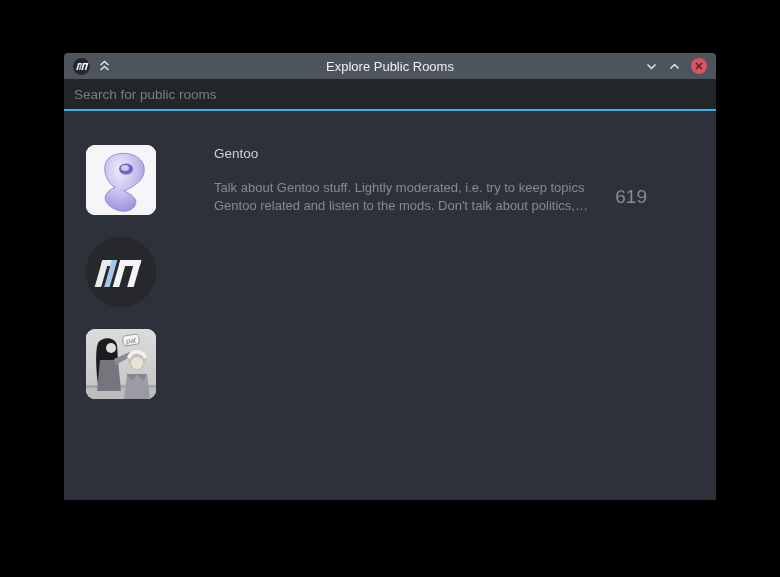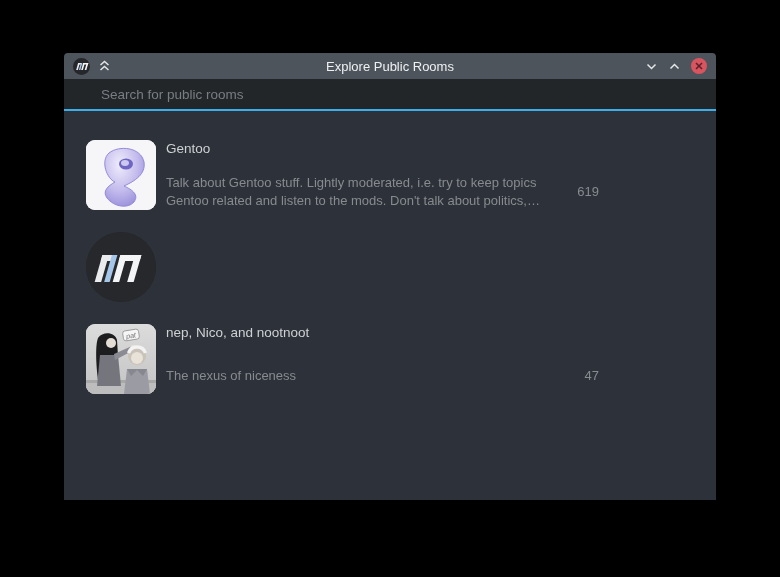--- a/index.html
+++ b/index.html
@@ -35,48 +35,47 @@
   .app-icon { width:17px; height:17px; }
   
   .searchbar {
     height:32px; flex:none; background:#222629;
     border-bottom:2px solid #3daee9; display:flex;
   }
   .searchbar input {
     flex:1; background:transparent; border:none; outline:none;
     color:#cdd0d3; font-size:13.5px; padding:8px 10px;
     font-family:inherit;
-    margin-left:27px;
   }
   .searchbar input::placeholder { color:#797e84; opacity:1; }
   
   .room-list {
     flex:1; background:#2d3139; padding-top:12px; overflow:hidden;
   }
   .room-row {
-    height:92px; display:flex; align-items:center;
-    padding-left:22px; cursor:pointer;
+    height:92px; display:flex; align-items:flex-end;
+    padding-left:22px; cursor:pointer;gap:48px;
   }
   .avatar {
     width:70px; height:70px; flex:none; margin-top:11px;
     border-radius:9px; overflow:hidden;
   }
   .avatar svg { display:block; }
   .room-body { margin-left:10px; padding-top:12px; width:433px; }
   .room-name { font-size:13.5px; line-height:16px; color:#ced1d3; }
   .room-sub { display:flex; align-items:center; margin-top:17px; height:36px; }
   .room-topic {
     width:394px; flex:none;
     font-size:13px; line-height:18px; color:#878b8f;
     display:-webkit-box; -webkit-line-clamp:2; -webkit-box-orient:vertical;
     overflow:hidden; max-height:36px;
   }
   .room-count {
     width:39px; flex:none; text-align:right;
-    font-size:13px; color:#878b8f;
+    font-size:19px; color:#878b8f;
   }
 </style>
 </head>
 <body>
 
 <div class="window">
 
   <div class="titlebar">
     <div class="titlebar-left">
       <span class="app-icon">
@@ -195,24 +194,17 @@
           <circle cx="51" cy="34" r="6" fill="#e9e2d9"></circle>
           <path d="M41 45 L61 45 L64 70 L38 70 Z" fill="#9b9ba3"></path>
           <path d="M41 45 L45 52 L51 46 L57 52 L61 45 Z" fill="#87878f"></path>
 
           <g transform="rotate(-9 45 11)">
             <rect x="37" y="6" width="16" height="10" rx="2.5" fill="#f5f5f5" stroke="#8f8f8f" stroke-width="0.8"></rect>
             <text x="40" y="14" font-size="7" font-style="italic" fill="#6f6f6f">pat</text>
           </g>
         </svg>
       </div>
-      <div class="room-body">
-        <div class="room-name">nep, Nico, and nootnoot</div>
-        <div class="room-sub">
-          <div class="room-topic">The nexus of niceness</div>
-          <div class="room-count">47</div>
-        </div>
-      </div>
     </div>
 
 
   </div>
 </div>
 
 </body></html>

